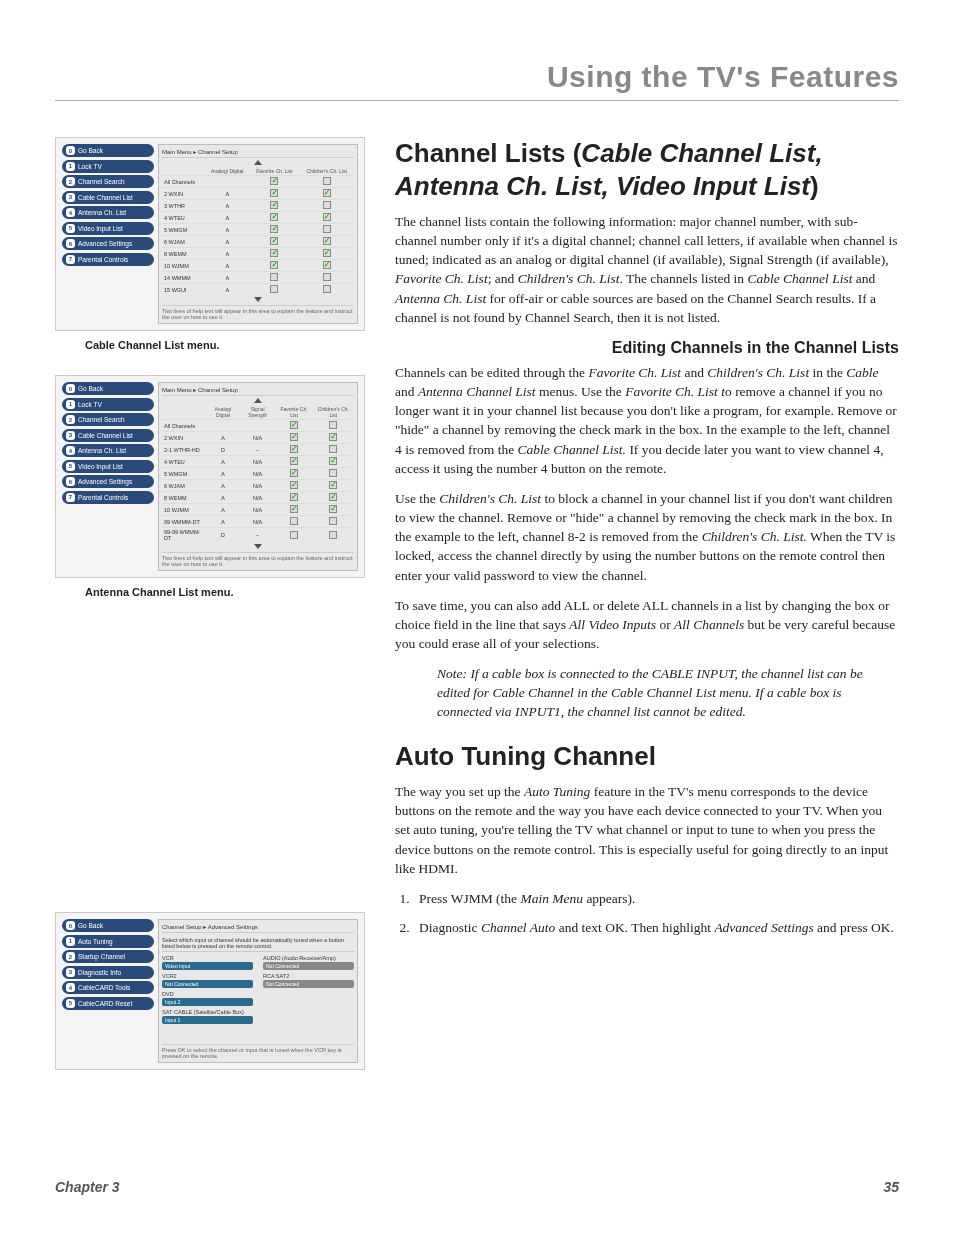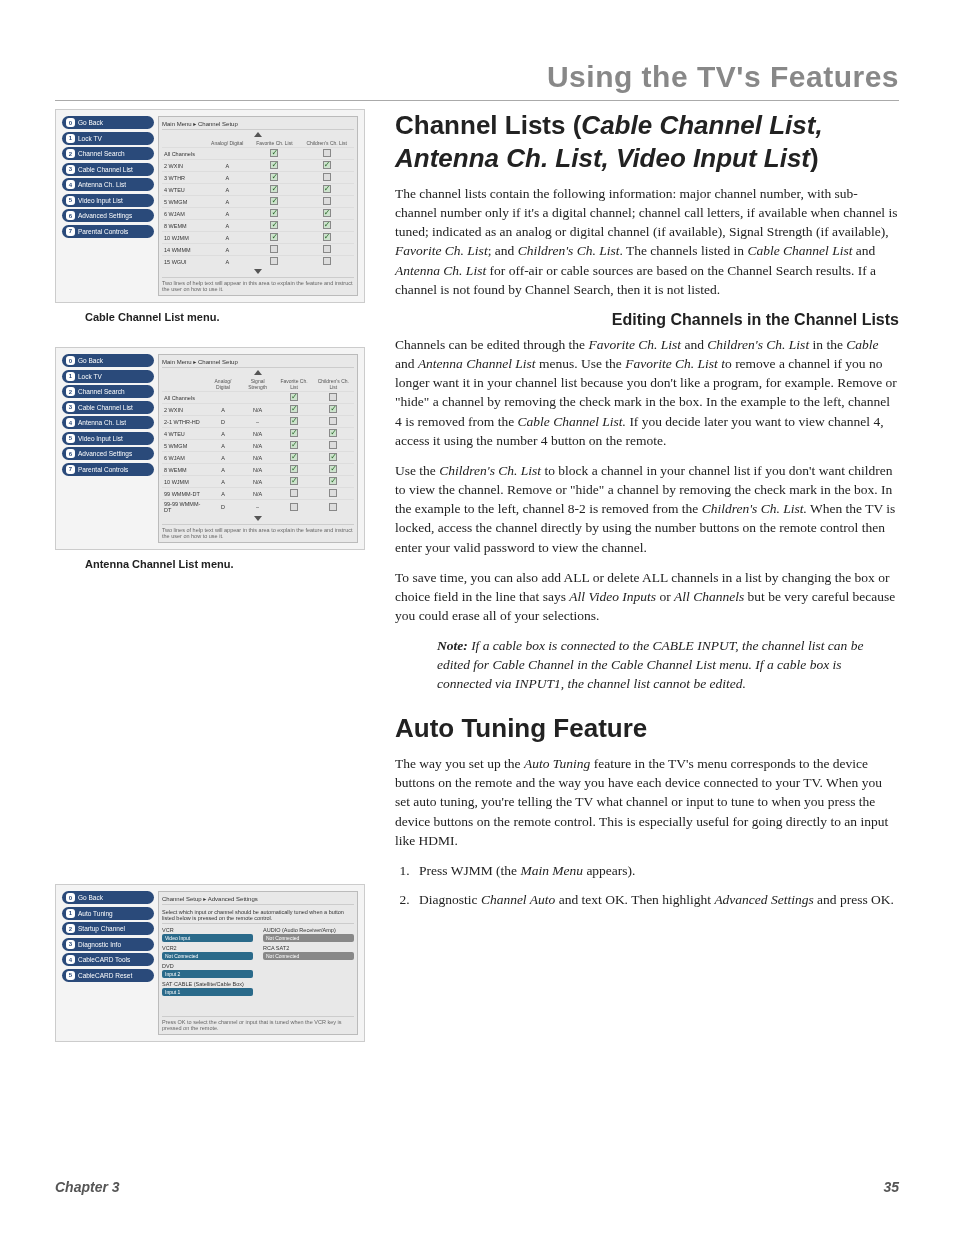--- a/index.html
+++ b/index.html
@@ -13,21 +13,21 @@
     padding: 60px 55px 40px 55px;
   }
   .page-header {
     text-align: right;
     font-family: Arial, Helvetica, sans-serif;
     font-weight: 900;
     font-size: 30px;
     color: #888;
     border-bottom: 1px solid #aaa;
     padding-bottom: 6px;
-    margin-bottom: 8px;
+    margin-bottom: 36px;
     letter-spacing: 0.5px;
   }
   .layout { display: flex; gap: 30px; }
   .left-col { width: 310px; flex: 0 0 310px; }
   .right-col { flex: 1; }
   .menu-screenshot {
     background: #f4f4f4;
     border: 1px solid #ccc;
     padding: 6px;
     font-family: Arial, sans-serif;
@@ -93,21 +93,21 @@
     font-family: Arial, Helvetica, sans-serif;
     font-weight: bold;
     font-size: 16px;
     margin: 12px 0 6px 0;
     text-align: right;
   }
   .body-text p { font-size: 13.5px; line-height: 1.42; margin-bottom: 11px; }
   .body-text em, .body-text i { font-style: italic; }
   .note-block { margin: 4px 0 18px 42px; }
   .note-block p { font-style: italic; font-size: 13.5px; line-height:1.42; }
-  .note-block b { font-weight:bold; }
+  .note-block b { font-weight:normal; }
   ol.steps { margin-left: 18px; font-size:13.5px; line-height:1.42; }
   ol.steps li { margin-bottom:10px; padding-left:6px;}
   .footer {
     position: absolute;
     bottom: 40px;
     left: 55px;
     right: 55px;
     display: flex;
     justify-content: space-between;
     font-style: italic;
@@ -462,21 +462,21 @@
     <p>
       <span>Use the </span><i>Children's Ch. List</i><span> to block a channel in your channel list if you don't want children to view the channel. Remove or "hide" a channel by removing the check mark in the box. In the example to the left, channel 8-2 is removed from the </span><i>Children's Ch. List.</i><span> When the TV is locked, access the channel directly by using the number buttons on the remote control then enter your valid password to view the channel.</span>
     </p>
     <p>
       <span>To save time, you can also add ALL or delete ALL channels in a list by changing the box or choice field in the line that says </span><i>All Video Inputs</i><span> or </span><i>All Channels</i><span> but be very careful because you could erase all of your selections.</span>
     </p>
     <div class="note-block">
       <p><b>Note:</b><span> If a cable box is connected to the CABLE INPUT, the channel list can be edited for Cable Channel in the Cable Channel List menu. If a cable box is connected via INPUT1, the channel list cannot be edited.</span></p>
     </div>
 
-    <h1 class="section">Auto Tuning Feature</h1>
+    <h1 class="section">Auto Tuning Channel</h1>
     <p>
       <span>The way you set up the </span><i>Auto Tuning</i><span> feature in the TV's menu corresponds to the device buttons on the remote and the way you have each device connected to your TV. When you set auto tuning, you're telling the TV what channel or input to tune to when you press the device buttons on the remote control. This is especially useful for going directly to an input like HDMI.</span>
     </p>
     <ol class="steps">
       <li><span>Press WJMM (the </span><i>Main Menu</i><span> appears).</span></li>
       <li><span>Diagnostic </span><i>Channel Auto</i><span> and text OK. Then highlight </span><i>Advanced Settings</i><span> and press OK.</span></li>
     </ol>
 
   </div>
 </div>

